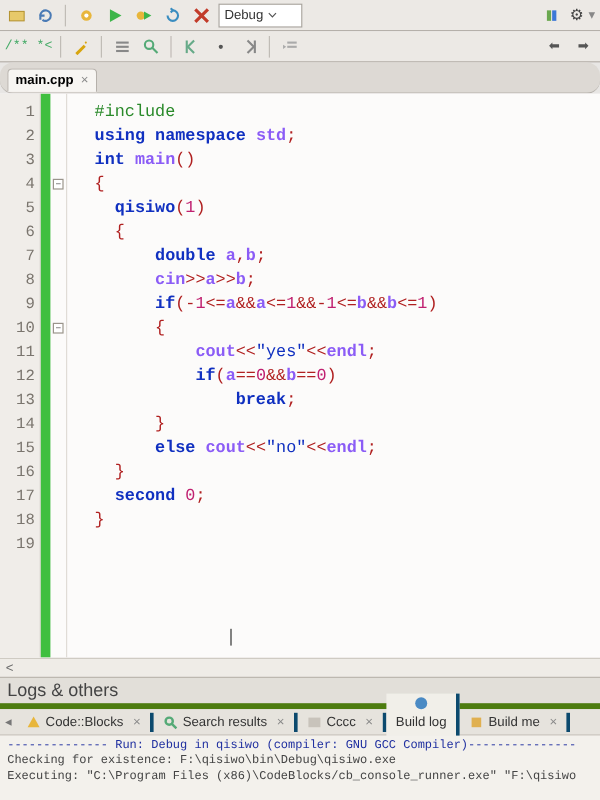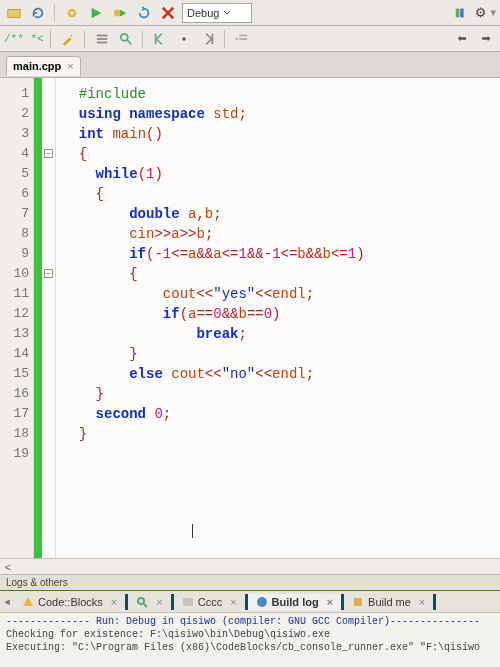--- a/index.html
+++ b/index.html
@@ -7,43 +7,43 @@
   .window { width:100%; height:100%; display:flex; flex-direction:column; background:#e8e6e4; }
   .toolbar { display:flex; align-items:center; gap:4px; padding:0 4px; background:#ece9e5; border-bottom:1px solid #b5b0aa; height:26px; }
   .toolbar .sep { width:2px; height:18px; border-left:1px solid #c0bcb6; margin:0 2px;}
   .tbtn { width:20px; height:20px; display:flex; align-items:center; justify-content:center; color:#555; cursor:pointer;}
   .tbtn svg { width:14px; height:14px; }
   .green { color:#2a9d2a; }
   .red { color:#c0392b; }
   .yellow { color:#d8a50e; }
   .dropdown-box { display:flex; align-items:center; border:1px solid #a9a49d; background:#fff; height:20px; padding:0 4px; gap:4px; min-width:70px;}
   .dropdown-box span { font-size:11px; color:#333; }
-  .tabs-bar { display:flex; align-items:flex-start; padding:4px 6px 0 6px; background:#ddd9d4; border-bottom:1px solid #b5b0aa; height:26px;}
+  .tabs-bar { display:flex; align-items:center; padding:4px 6px 0 6px; background:#ddd9d4; border-bottom:1px solid #b5b0aa; height:26px;border-radius:11px;}
   .file-tab { background:#f7f5f2; border:1px solid #b5b0aa; border-bottom-color:#f7f5f2; border-radius:4px 4px 0 0; padding:3px 6px; display:flex; align-items:center; gap:6px; font-weight:bold;}
   .file-tab .close-x { color:#888; font-weight:normal; cursor:pointer;}
   .editor-wrap { flex:1; display:flex; background:#fcfbfa; overflow:hidden; position:relative; perspective:800px;}
   .editor { display:flex; width:100%; }
   .gutter { width:34px; background:#f0ede9; border-right:1px solid #dcd8d2; text-align:right; padding:6px 4px 0 0; font-family:"Courier New",monospace; font-size:13px; color:#7a756e; line-height:20px;}
   .marker { width:8px; background:#3fbf3f; }
   .fold { width:14px; border-right:1px solid #e0dcd6; position:relative;}
   .fold-box { position:absolute; left:2px; width:9px; height:9px; border:1px solid #9a948b; background:#fff; font-size:8px; line-height:7px; text-align:center; color:#555;}
   .code { flex:1; padding:6px 0 0 6px; font-family:"Courier New",monospace; font-size:14px; line-height:20px; color:#222; white-space:pre;}
   .kw-pre { color:#2a8a2a; }
   .kw-blue { color:#1030c0; font-weight:bold;}
-  .kw-black{ color:#c2410c; font-weight:normal;}
+  .kw-black{ color:#8b5cf6; font-weight:bold;}
   .num { color:#c02070; }
   .str { color:#1030c0; }
   .op { color:#b02020; }
   .caret { display:inline-block; width:1px; height:14px; background:#333; margin-left:130px;}
   .scroll-h { height:16px; background:#efece7; border-top:1px solid #c7c2ba; display:flex; align-items:center;}
   .scroll-h .arrow-l{width:16px;text-align:center;color:#666;}
-  .panel-hdr { background:#e2dfd9; border-top:1px solid #bdb8b0; border-bottom:1px solid #4d7c0f; padding:2px 6px; font-size:10px; color:#444;}
+  .panel-hdr { background:#e2dfd9; border-top:1px solid #bdb8b0; border-bottom:5px solid #4d7c0f; padding:2px 6px; font-size:15px; color:#444;}
   .panel-tabs { background:#e6e3dd; border-bottom:1px solid #c5c0b8; display:flex; align-items:center; height:22px; font-size:11px; }
   .panel-tabs .ptab { padding:2px 8px; border-right:3px solid #0c4a6e; display:flex; align-items:center; gap:4px; color:#333;}
-  .panel-tabs .ptab.active{background:#f1efe9;font-weight:bold;}
+  .panel-tabs .ptab.active{background:#f1efe9;font-weight:normal;flex-direction:column;}
   .ptab .x{color:#888;margin-left:4px;}
   .log { background:#f3f1ec; font-family:"Courier New",monospace; font-size:10px; color:#2030a0; padding:2px 6px; height:54px; overflow:hidden; line-height:13px;}
   .log .plain{color:#444;}
   svg{display:block;}
 </style>
 </head>
 <body>
 
 <div class="window">
 
@@ -171,21 +171,21 @@
       <div class="gutter" id="gutter">1<br>2<br>3<br>4<br>5<br>6<br>7<br>8<br>9<br>10<br>11<br>12<br>13<br>14<br>15<br>16<br>17<br>18<br>19<br></div>
       <div class="marker"></div>
       <div class="fold" id="fold">
           <div class="fold-box" style="top: 71px;">−</div>
           <div class="fold-box" style="top: 191px;">−</div>
         </div>
       <div class="code" id="code">  <span class="kw-pre">#include <iostream></iostream></span>
   <span class="kw-blue">using namespace</span> <span class="kw-black">std</span><span class="op">;</span>
   <span class="kw-blue">int</span> <span class="kw-black">main</span><span class="op">()</span>
   <span class="op">{</span>
-    <span class="kw-blue">while</span><span class="op">(</span><span class="num">1</span><span class="op">)</span>
+    <span class="kw-blue">qisiwo</span><span class="op">(</span><span class="num">1</span><span class="op">)</span>
     <span class="op">{</span>
         <span class="kw-blue">double</span> <span class="kw-black">a</span><span class="op">,</span><span class="kw-black">b</span><span class="op">;</span>
         <span class="kw-black">cin</span><span class="op">&gt;&gt;</span><span class="kw-black">a</span><span class="op">&gt;&gt;</span><span class="kw-black">b</span><span class="op">;</span>
         <span class="kw-blue">if</span><span class="op">(-</span><span class="num">1</span><span class="op">&lt;=</span><span class="kw-black">a</span><span class="op">&amp;&amp;</span><span class="kw-black">a</span><span class="op">&lt;=</span><span class="num">1</span><span class="op">&amp;&amp;-</span><span class="num">1</span><span class="op">&lt;=</span><span class="kw-black">b</span><span class="op">&amp;&amp;</span><span class="kw-black">b</span><span class="op">&lt;=</span><span class="num">1</span><span class="op">)</span>
         <span class="op">{</span>
             <span class="kw-black">cout</span><span class="op">&lt;&lt;</span><span class="str">"yes"</span><span class="op">&lt;&lt;</span><span class="kw-black">endl</span><span class="op">;</span>
             <span class="kw-blue">if</span><span class="op">(</span><span class="kw-black">a</span><span class="op">==</span><span class="num">0</span><span class="op">&amp;&amp;</span><span class="kw-black">b</span><span class="op">==</span><span class="num">0</span><span class="op">)</span>
                 <span class="kw-blue">break</span><span class="op">;</span>
         <span class="op">}</span>
         <span class="kw-blue">else</span> <span class="kw-black">cout</span><span class="op">&lt;&lt;</span><span class="str">"no"</span><span class="op">&lt;&lt;</span><span class="kw-black">endl</span><span class="op">;</span>
@@ -212,20 +212,21 @@
           <path d="M6 1l5 9H1z" fill="#e8b63b"></path>
         </svg>
         <span>Code::Blocks</span>
         <span class="x">×</span>
       </div>
       <div class="ptab">
         <svg width="12" height="12" viewBox="0 0 12 12">
           <circle cx="5" cy="5" r="3" fill="none" stroke="#5a7" stroke-width="2"></circle>
           <path d="M7 7l4 4" stroke="#5a7" stroke-width="2"></path>
         </svg>
+        <span>Search results</span>
         <span class="x">×</span>
       </div>
       <div class="ptab">
         <svg width="12" height="12" viewBox="0 0 12 12">
           <rect x="1" y="2" width="10" height="8" fill="#c8c3bb"></rect>
         </svg>
         <span>Cccc</span>
         <span class="x">×</span>
       </div>
       <div class="ptab active">

